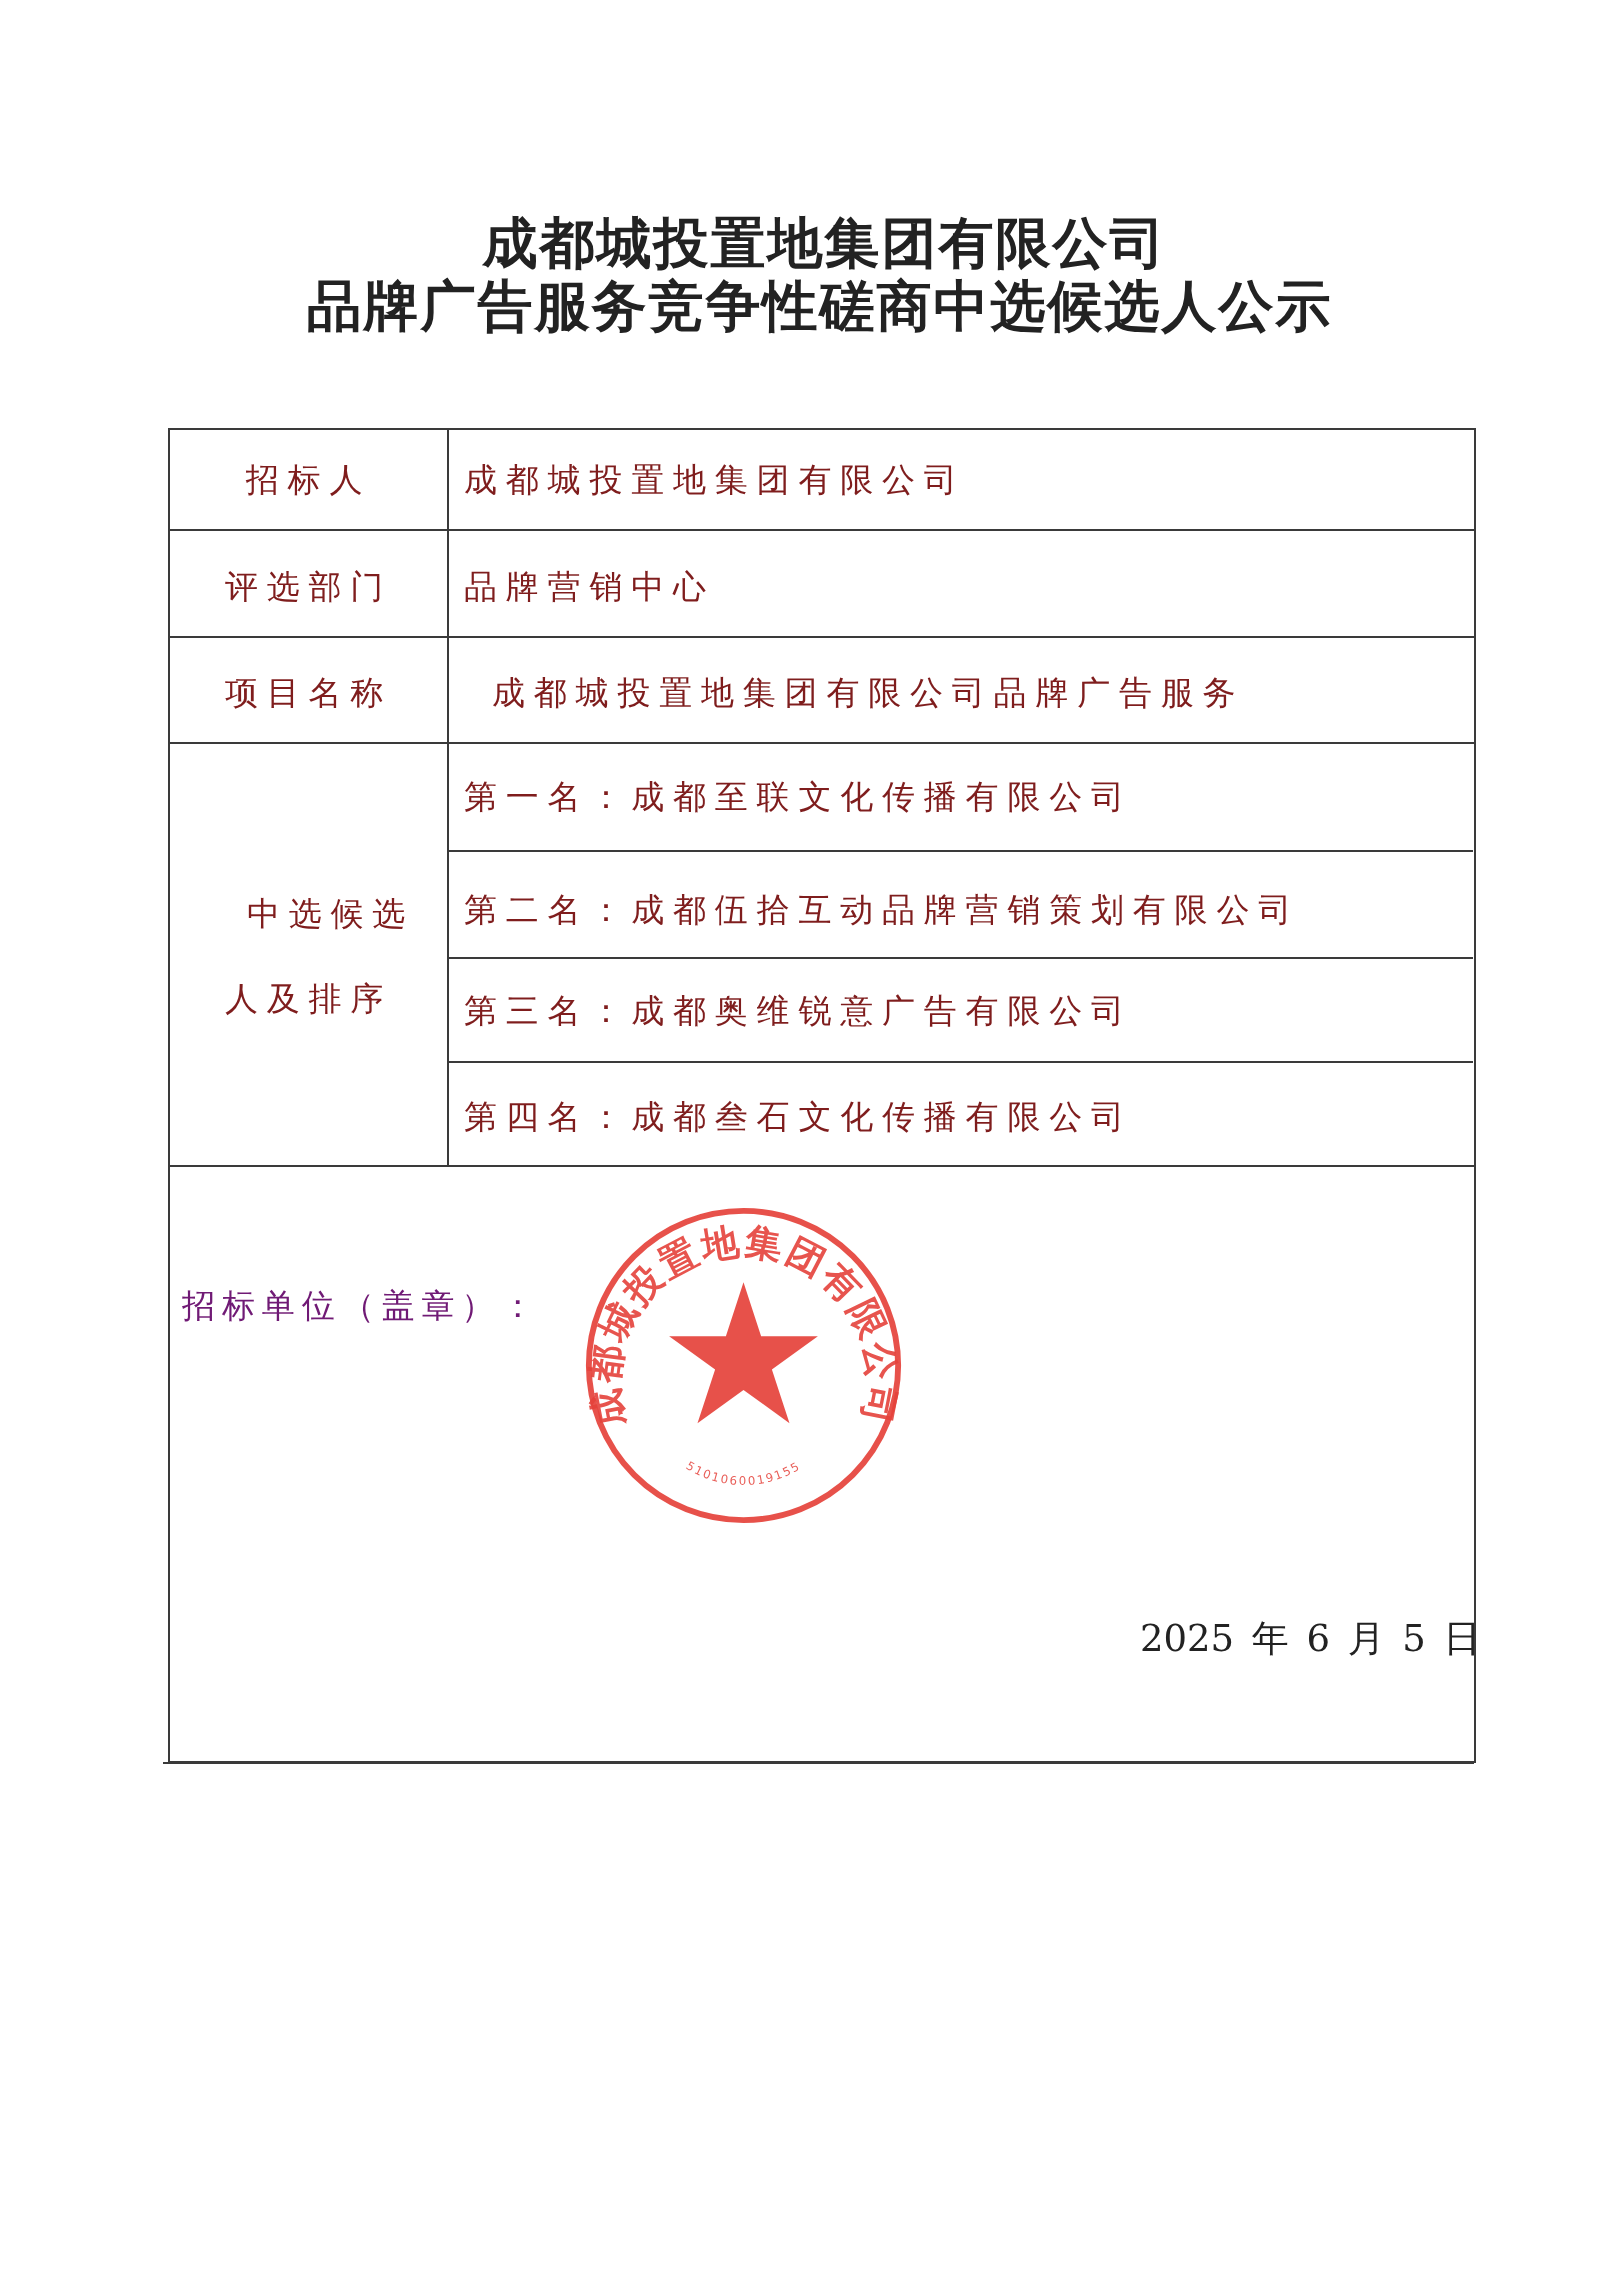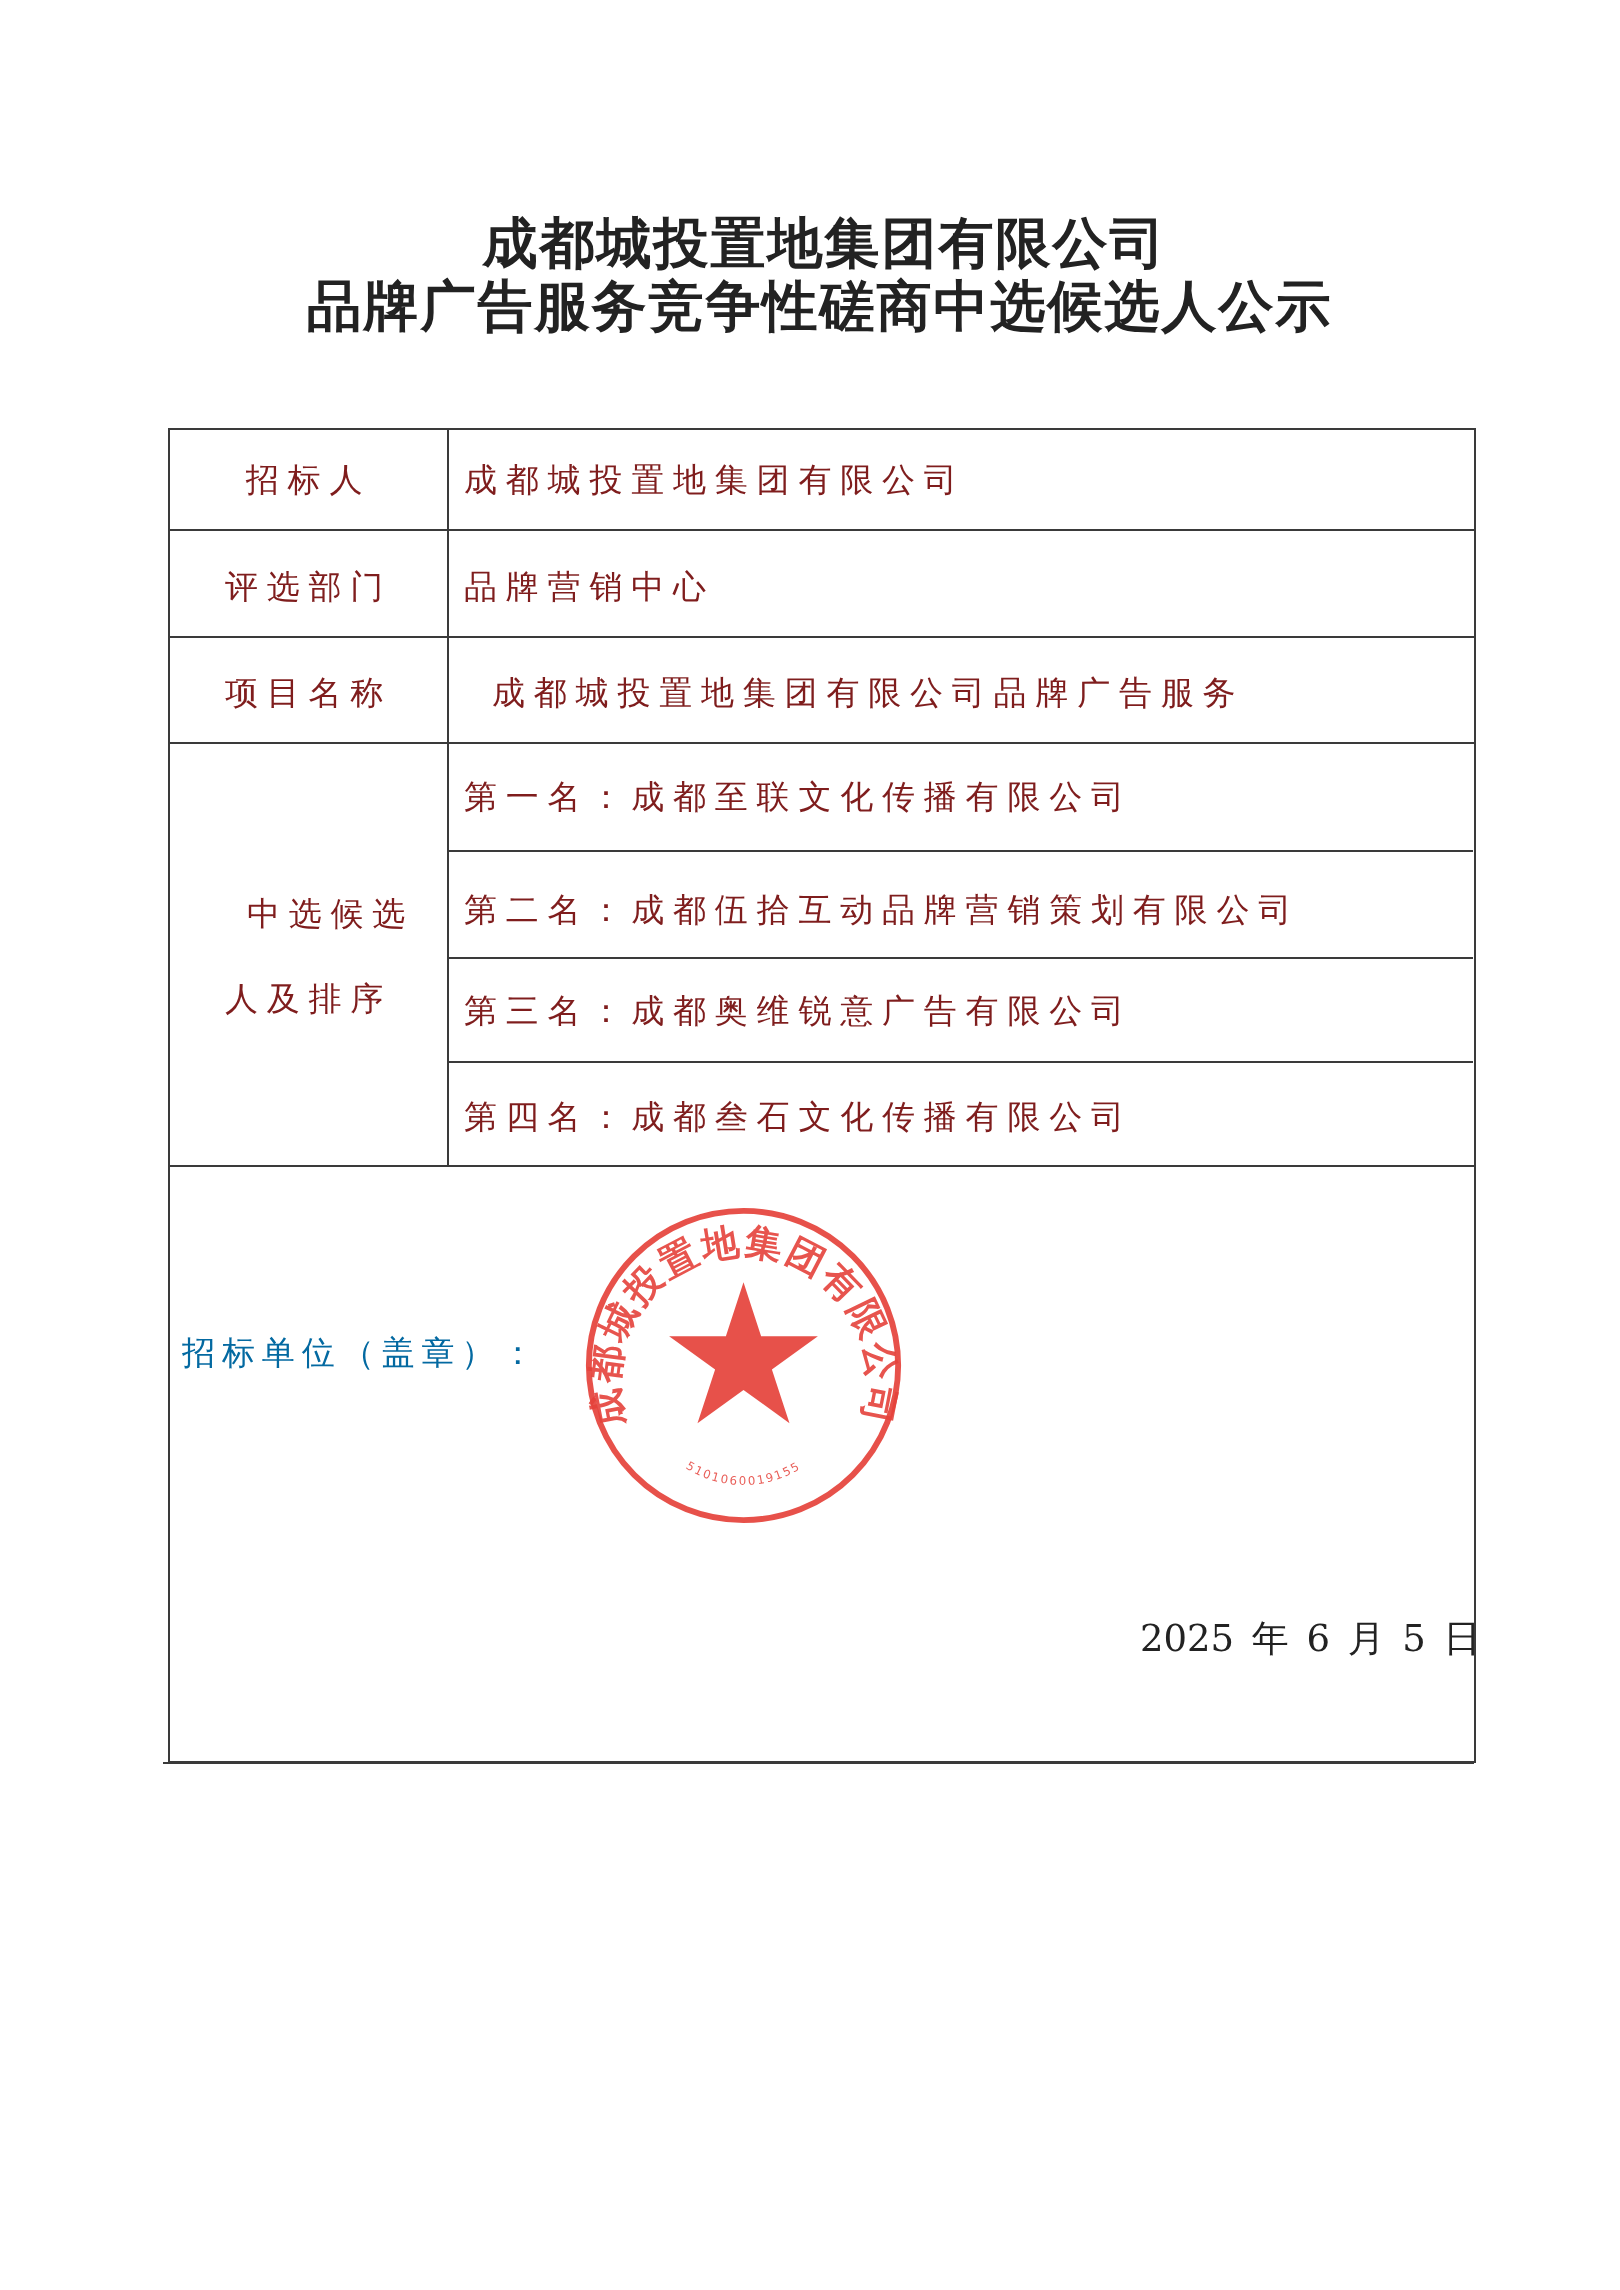--- a/index.html
+++ b/index.html
@@ -87,25 +87,25 @@
       font-size: 37px;
       line-height: 43px;
       color: #222;
       white-space: nowrap;
       word-spacing: 5.9px;
       text-align: center;
     }
     .sign-label {
       position: absolute;
       left: 182px;
-      top: 1331px;
+      top: 1284px;
       font-size: 33px;
       line-height: 43px;
       letter-spacing: 6.9px;
-      color: #0369a1;
+      color: #701a75;
       white-space: nowrap;
     }
   </style>
 </head>
 <body>
 
 <div class="page">
 
   <div class="title l1">成都城投置地集团有限公司</div>
   <div class="title l2">品牌广告服务竞争性磋商中选候选人公示</div>

